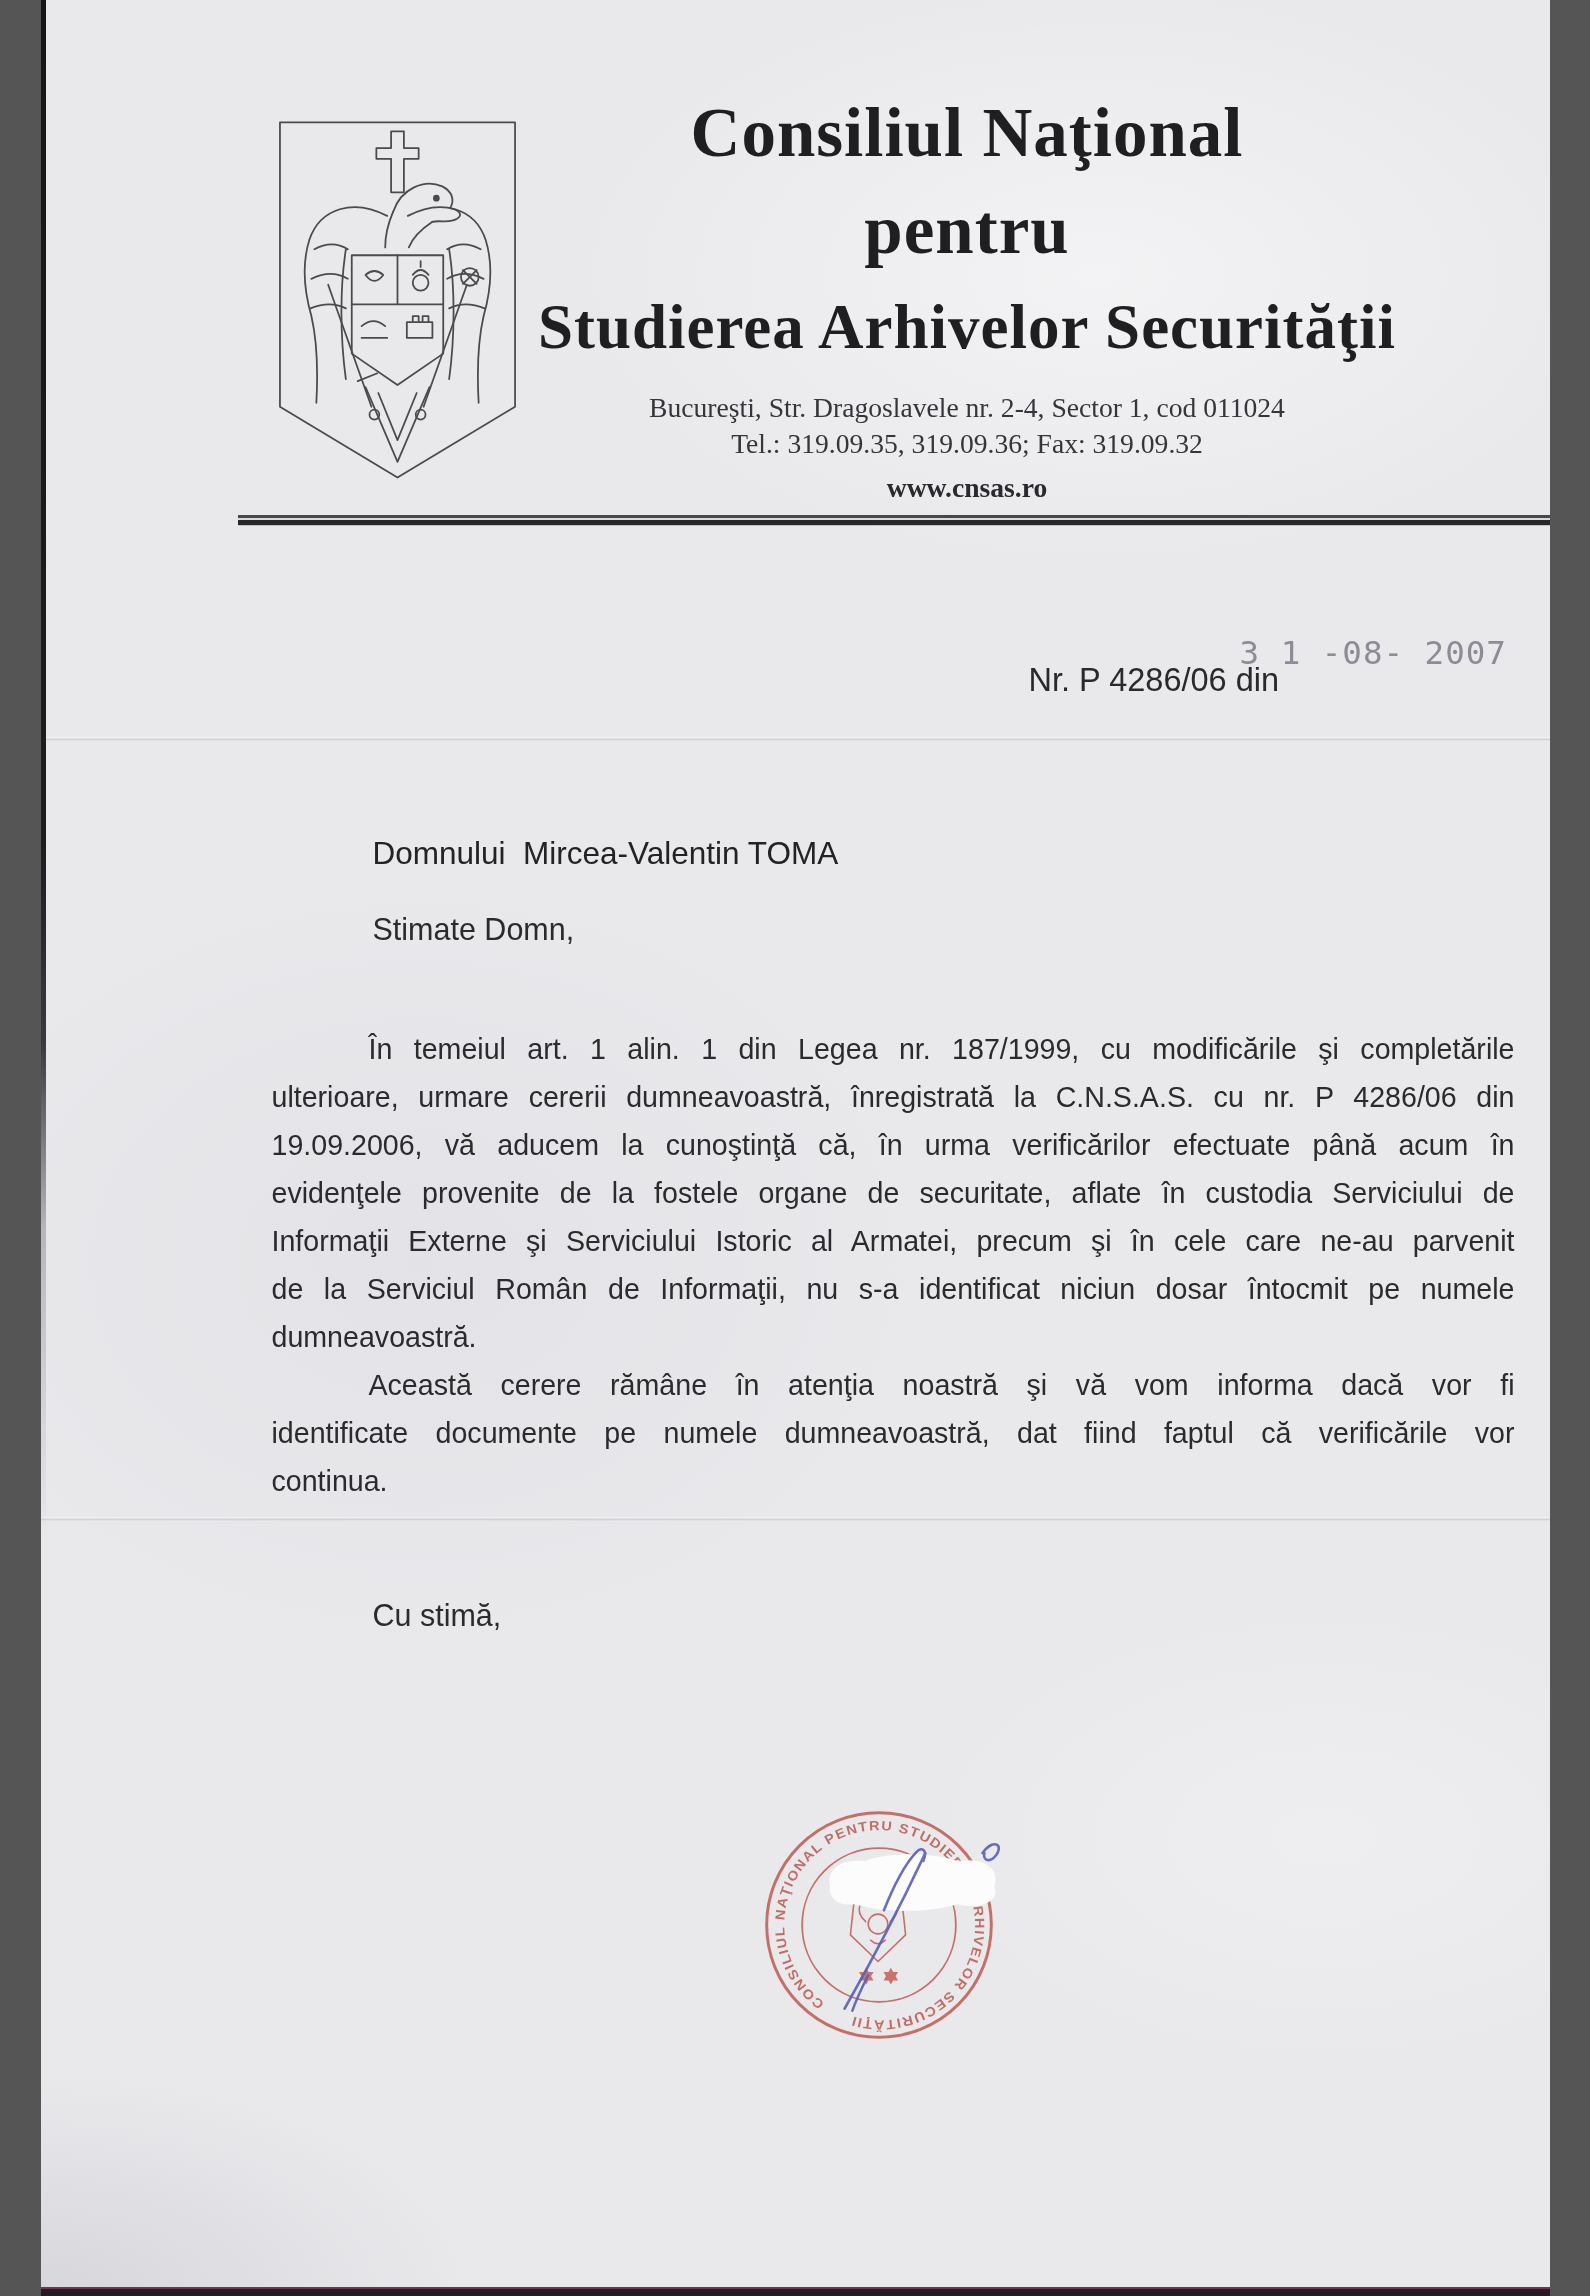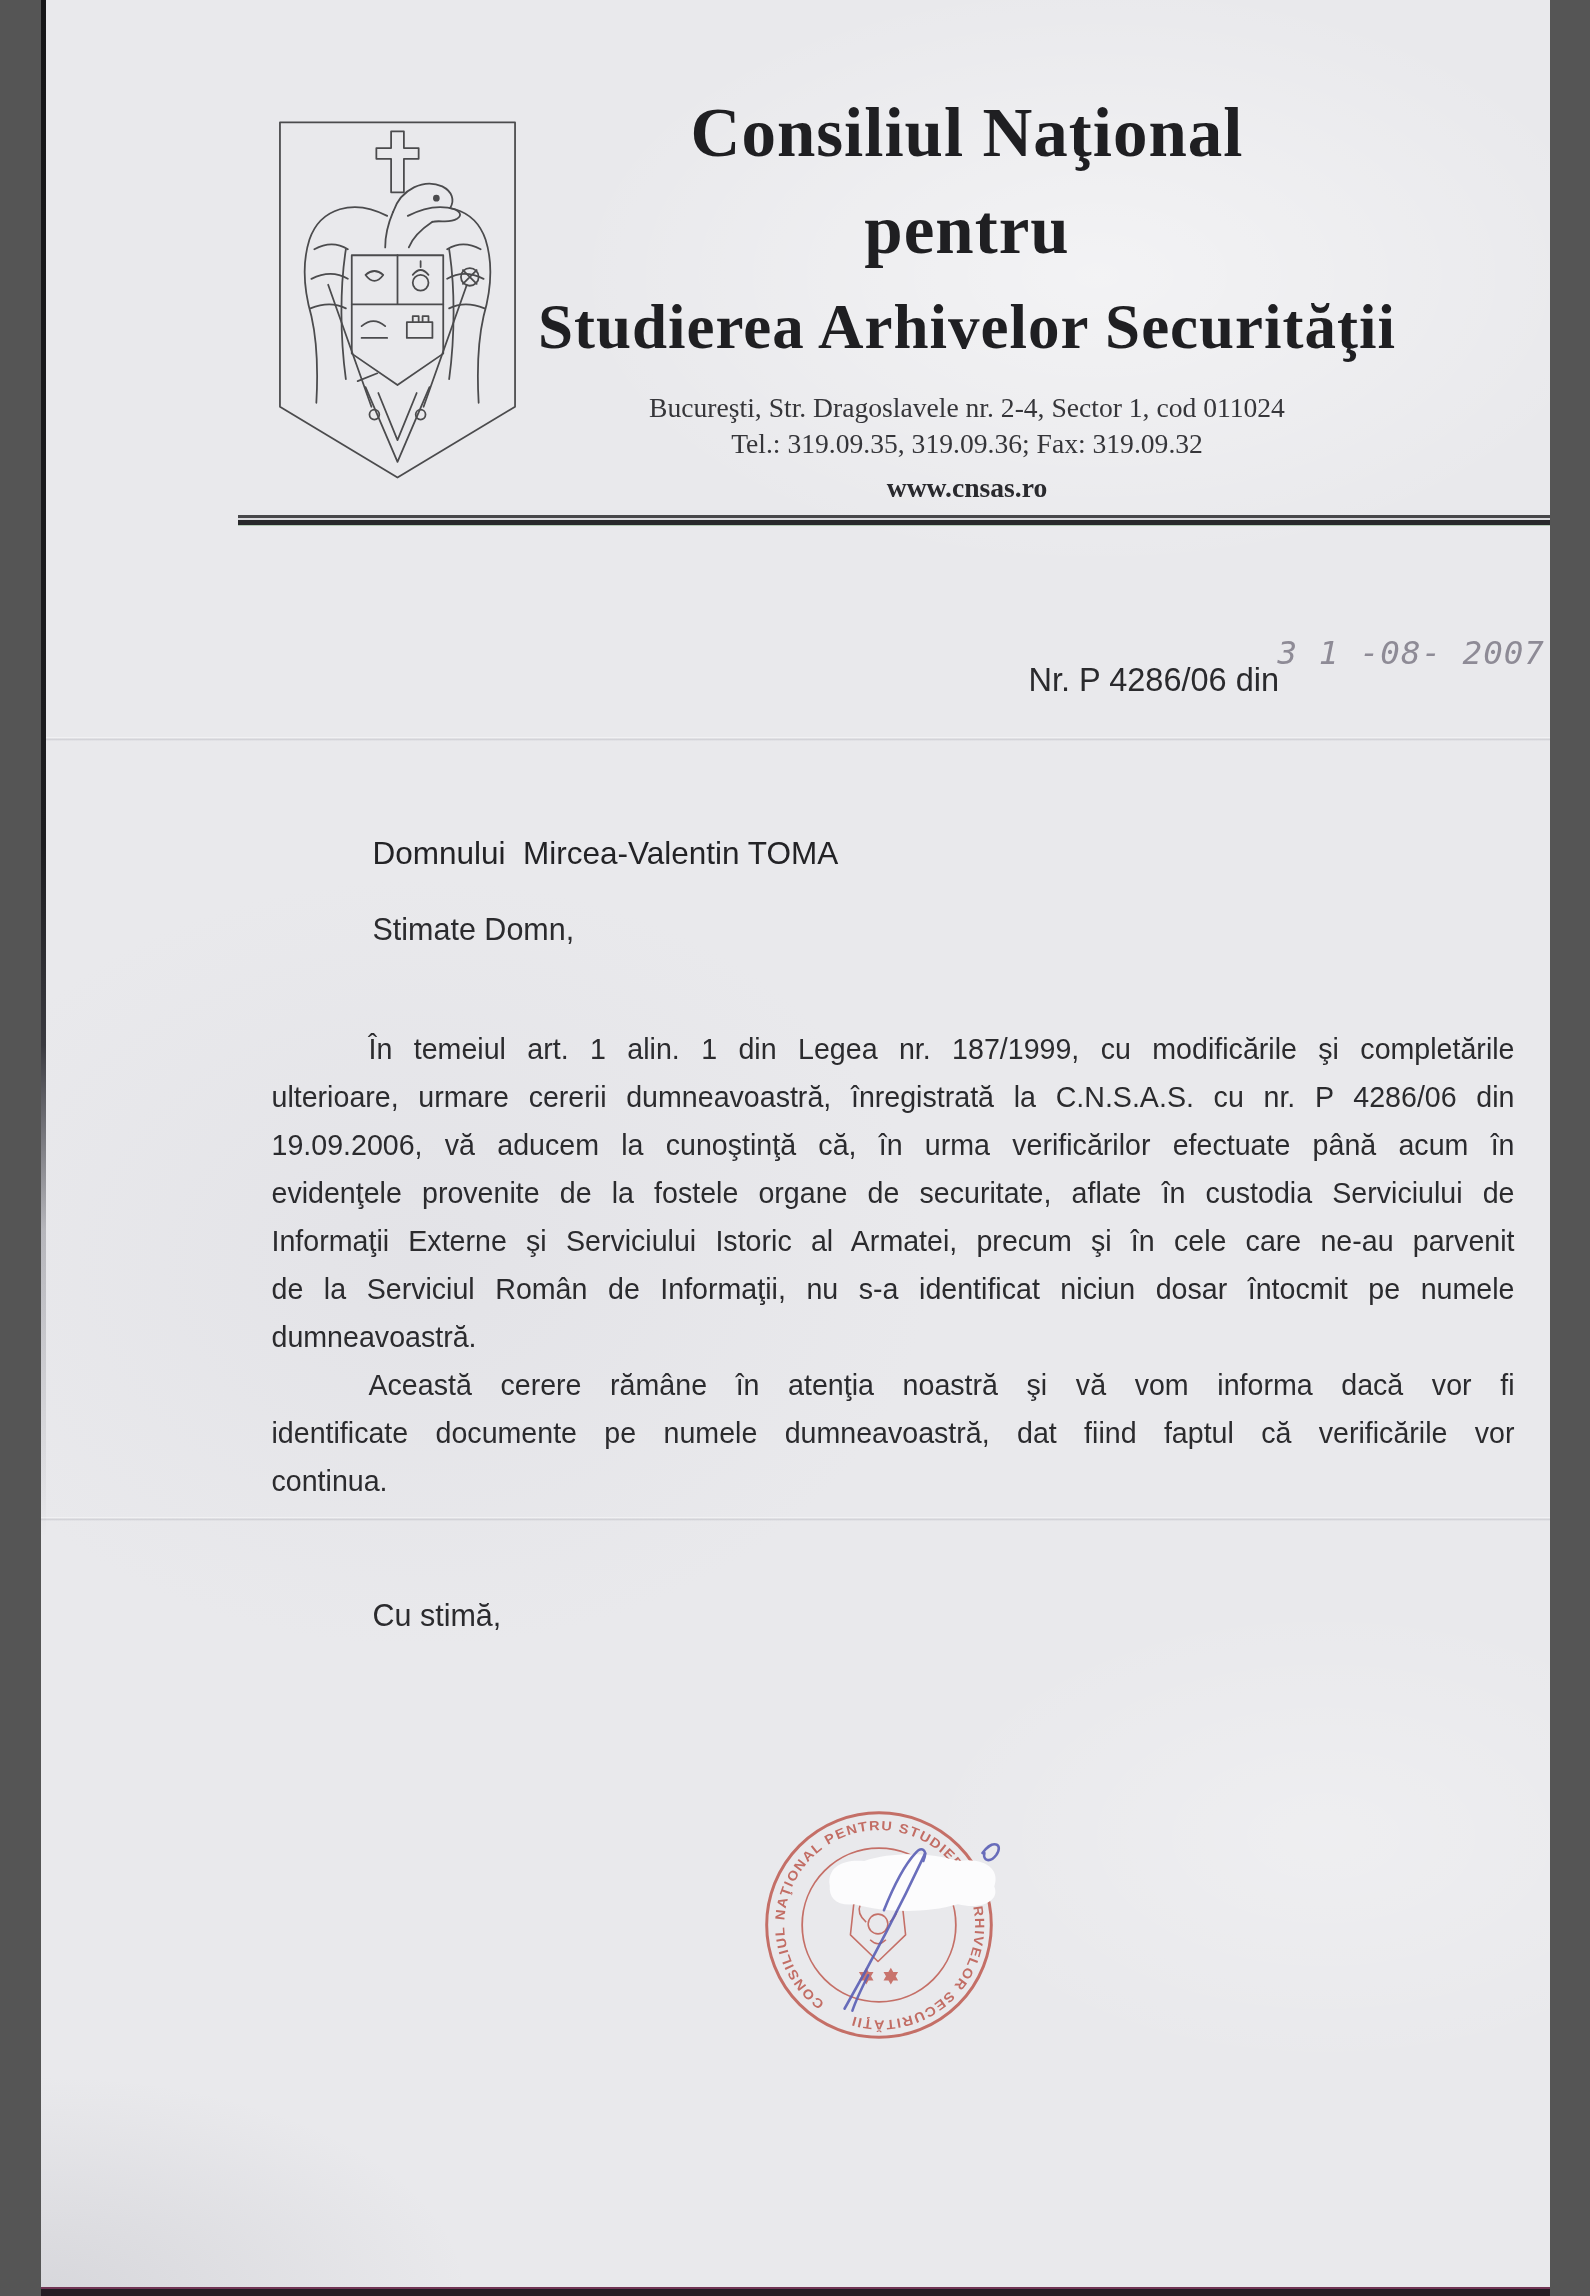--- a/index.html
+++ b/index.html
@@ -36,22 +36,22 @@
   .titleblock .t3{font-size:63px;}
   .addrblock{position:absolute;left:296px;width:1261px;top:390px;text-align:center;z-index:2;
     font-family:"Liberation Serif", serif;color:#36363a;font-size:27.6px;line-height:36px;}
   .addrblock .site{font-weight:bold;color:#2a2a2e;margin-top:8px;}
   .rule{position:absolute;left:197px;right:0;top:515px;height:9.9px;z-index:2;
     background:linear-gradient(180deg,#47474a 0 3px,#d9d9dd 3px 4.9px,#28282b 4.9px 9.9px);
     box-shadow:0 1px 0 rgba(100,155,100,.4);}
 
   
   .refline{position:absolute;left:988px;top:662px;z-index:2;font-size:32.5px;color:#2a2a2d;white-space:pre;}
-  .datestamp{position:absolute;left:1237px;top:634px;z-index:2;white-space:pre;
-    font-family:"DejaVu Sans Mono", monospace;font-size:32.5px;color:#8e8b96;letter-spacing:1px;font-style:italic;}
+  .datestamp{position:absolute;left:1199px;top:634px;z-index:2;white-space:pre;
+    font-family:"DejaVu Sans Mono", monospace;font-size:32.5px;color:#8e8b96;letter-spacing:1px;}
 
   
   .addressee{position:absolute;left:332px;top:835px;z-index:2;font-size:31.5px;font-weight:normal;color:#232326;white-space:pre-wrap;}
   .salutation{position:absolute;left:332px;top:912px;z-index:2;font-size:30.5px;}
   .body{position:absolute;left:231px;top:1025px;width:1243px;z-index:2;font-size:28.6px;line-height:48px;color:#2b2b2e;}
   .jline{text-align:justify;text-align-last:justify;}
   .jline.last{text-align-last:left;}
   .jline.indent{padding-left:97px;}
   .closing{position:absolute;left:332px;top:1598px;z-index:2;font-size:30.5px;}
 

